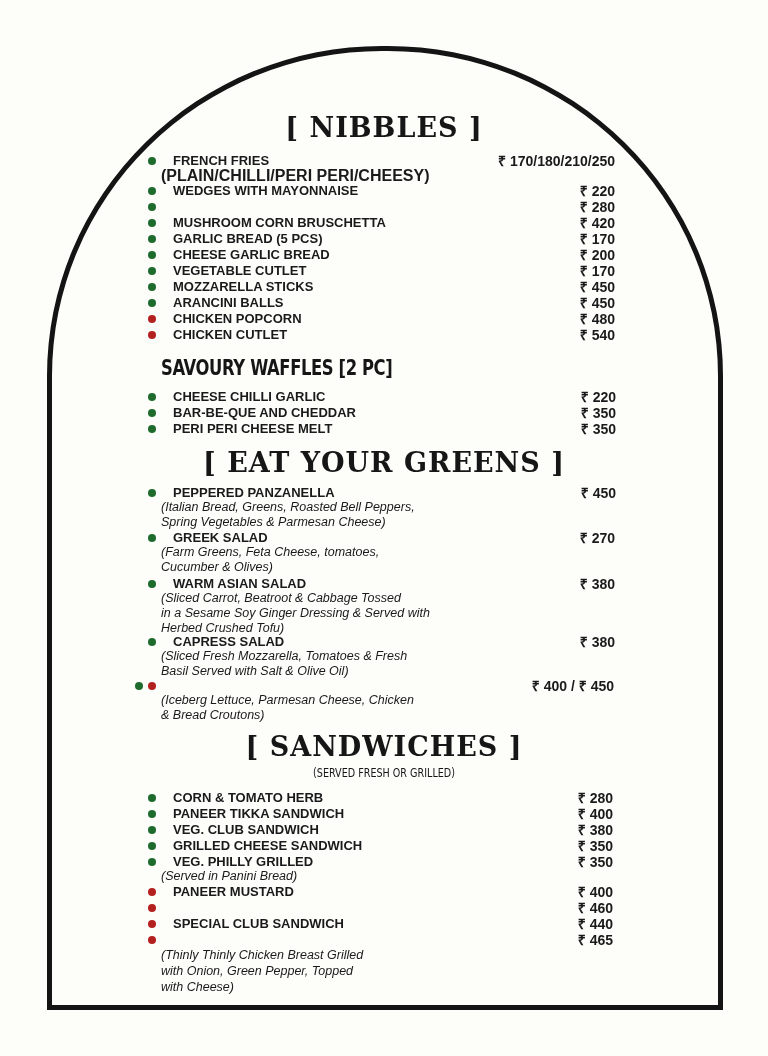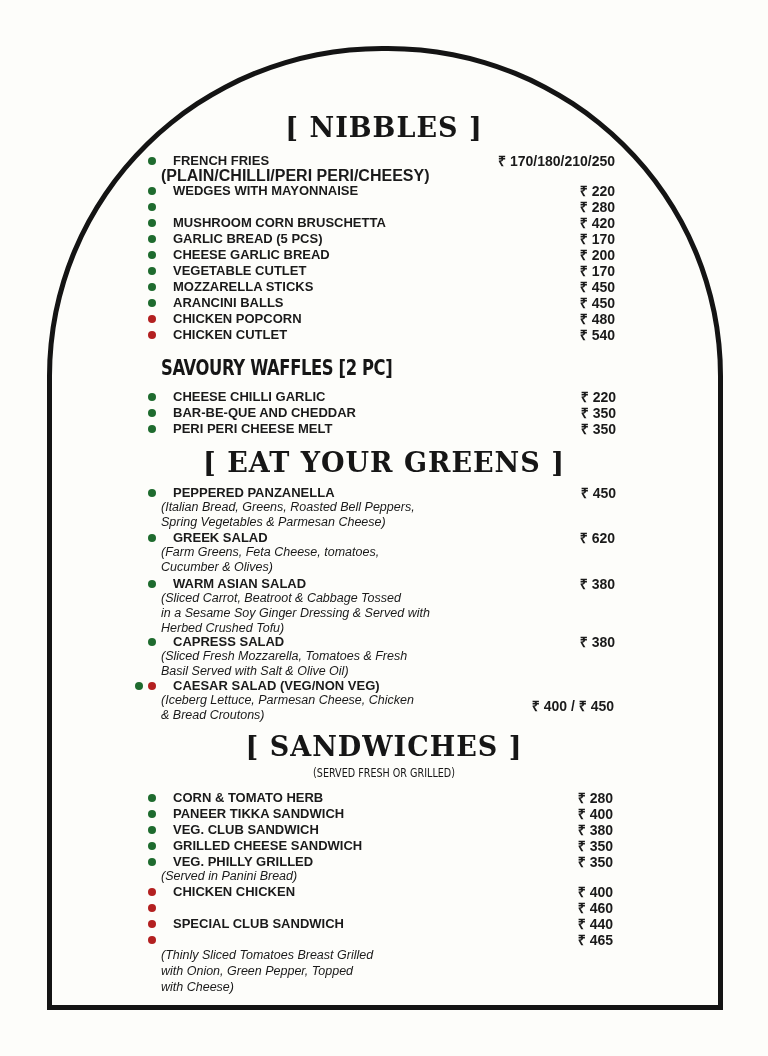--- a/index.html
+++ b/index.html
@@ -133,21 +133,21 @@
     <span class="dot veg" style="left:148px;"></span>
     <span class="name">PEPPERED PANZANELLA</span>
     <span class="price" style="right:152px;">₹ 450</span>
   </div>
   <div class="desc" style="top:500px;">(Italian Bread, Greens, Roasted Bell Peppers,
 Spring Vegetables &amp; Parmesan Cheese)</div>
 
   <div class="row" style="top:530px;">
     <span class="dot veg" style="left:148px;"></span>
     <span class="name">GREEK SALAD</span>
-    <span class="price" style="right:153px;">₹ 620</span>
+    <span class="price" style="right:153px;">₹ 270</span>
   </div>
   <div class="desc" style="top:545px;">(Farm Greens, Feta Cheese, tomatoes,
 Cucumber &amp; Olives)</div>
 
   <div class="row" style="top:576px;">
     <span class="dot veg" style="left:148px;"></span>
     <span class="name">WARM ASIAN SALAD</span>
     <span class="price" style="right:153px;">₹ 380</span>
   </div>
   <div class="desc" style="top:591px;">(Sliced Carrot, Beatroot &amp; Cabbage Tossed
@@ -158,22 +158,21 @@
     <span class="dot veg" style="left:148px;"></span>
     <span class="name">CAPRESS SALAD</span>
     <span class="price" style="right:153px;">₹ 380</span>
   </div>
   <div class="desc" style="top:649px;">(Sliced Fresh Mozzarella, Tomatoes &amp; Fresh
 Basil Served with Salt &amp; Olive Oil)</div>
 
   <div class="row" style="top:678px;">
     <span class="dot veg" style="left:135px;"></span>
     <span class="dot nonveg" style="left:148px;"></span>
-    <span class="name">CAESAR SALAD (VEG/NON VEG)</span>
-    <span class="price" style="right:154px;margin-top:20px;">₹ 400 / ₹ 450</span>
+    <span class="price" style="right:154px;">₹ 400 / ₹ 450</span>
   </div>
   <div class="desc" style="top:693px;">(Iceberg Lettuce, Parmesan Cheese, Chicken
 &amp; Bread Croutons)</div>
 
   <div class="h1" style="top:731px;">[ SANDWICHES ]</div>
   <div class="sub" style="top:766px;">(SERVED FRESH OR GRILLED)</div>
 
   <div class="row" style="top:790px;">
     <span class="dot veg" style="left:148px;"></span>
     <span class="name">CORN &amp; TOMATO HERB</span>
@@ -196,33 +195,33 @@
   </div>
   <div class="row" style="top:854px;">
     <span class="dot veg" style="left:148px;"></span>
     <span class="name">VEG. PHILLY GRILLED</span>
     <span class="price" style="right:155px;">₹ 350</span>
   </div>
   <div class="desc" style="top:869px;">(Served in Panini Bread)</div>
 
   <div class="row" style="top:884px;">
     <span class="dot nonveg" style="left:148px;"></span>
-    <span class="name">CHICKEN CHICKEN</span>
+    <span class="name">PANEER MUSTARD</span>
     <span class="price" style="right:155px;">₹ 400</span>
   </div>
   <div class="row" style="top:900px;">
     <span class="dot nonveg" style="left:148px;"></span>
     <span class="price" style="right:155px;">₹ 460</span>
   </div>
   <div class="row" style="top:916px;">
     <span class="dot nonveg" style="left:148px;"></span>
     <span class="name">SPECIAL CLUB SANDWICH</span>
     <span class="price" style="right:155px;">₹ 440</span>
   </div>
   <div class="row" style="top:932px;">
     <span class="dot nonveg" style="left:148px;"></span>
     <span class="price" style="right:155px;">₹ 465</span>
   </div>
-  <div class="desc" style="top:947px; line-height:16px;">(Thinly Sliced Tomatoes Breast Grilled
+  <div class="desc" style="top:947px; line-height:16px;">(Thinly Thinly Chicken Breast Grilled
 with Onion, Green Pepper, Topped
 with Cheese)</div>
 
 </div>
 
 </body></html>

